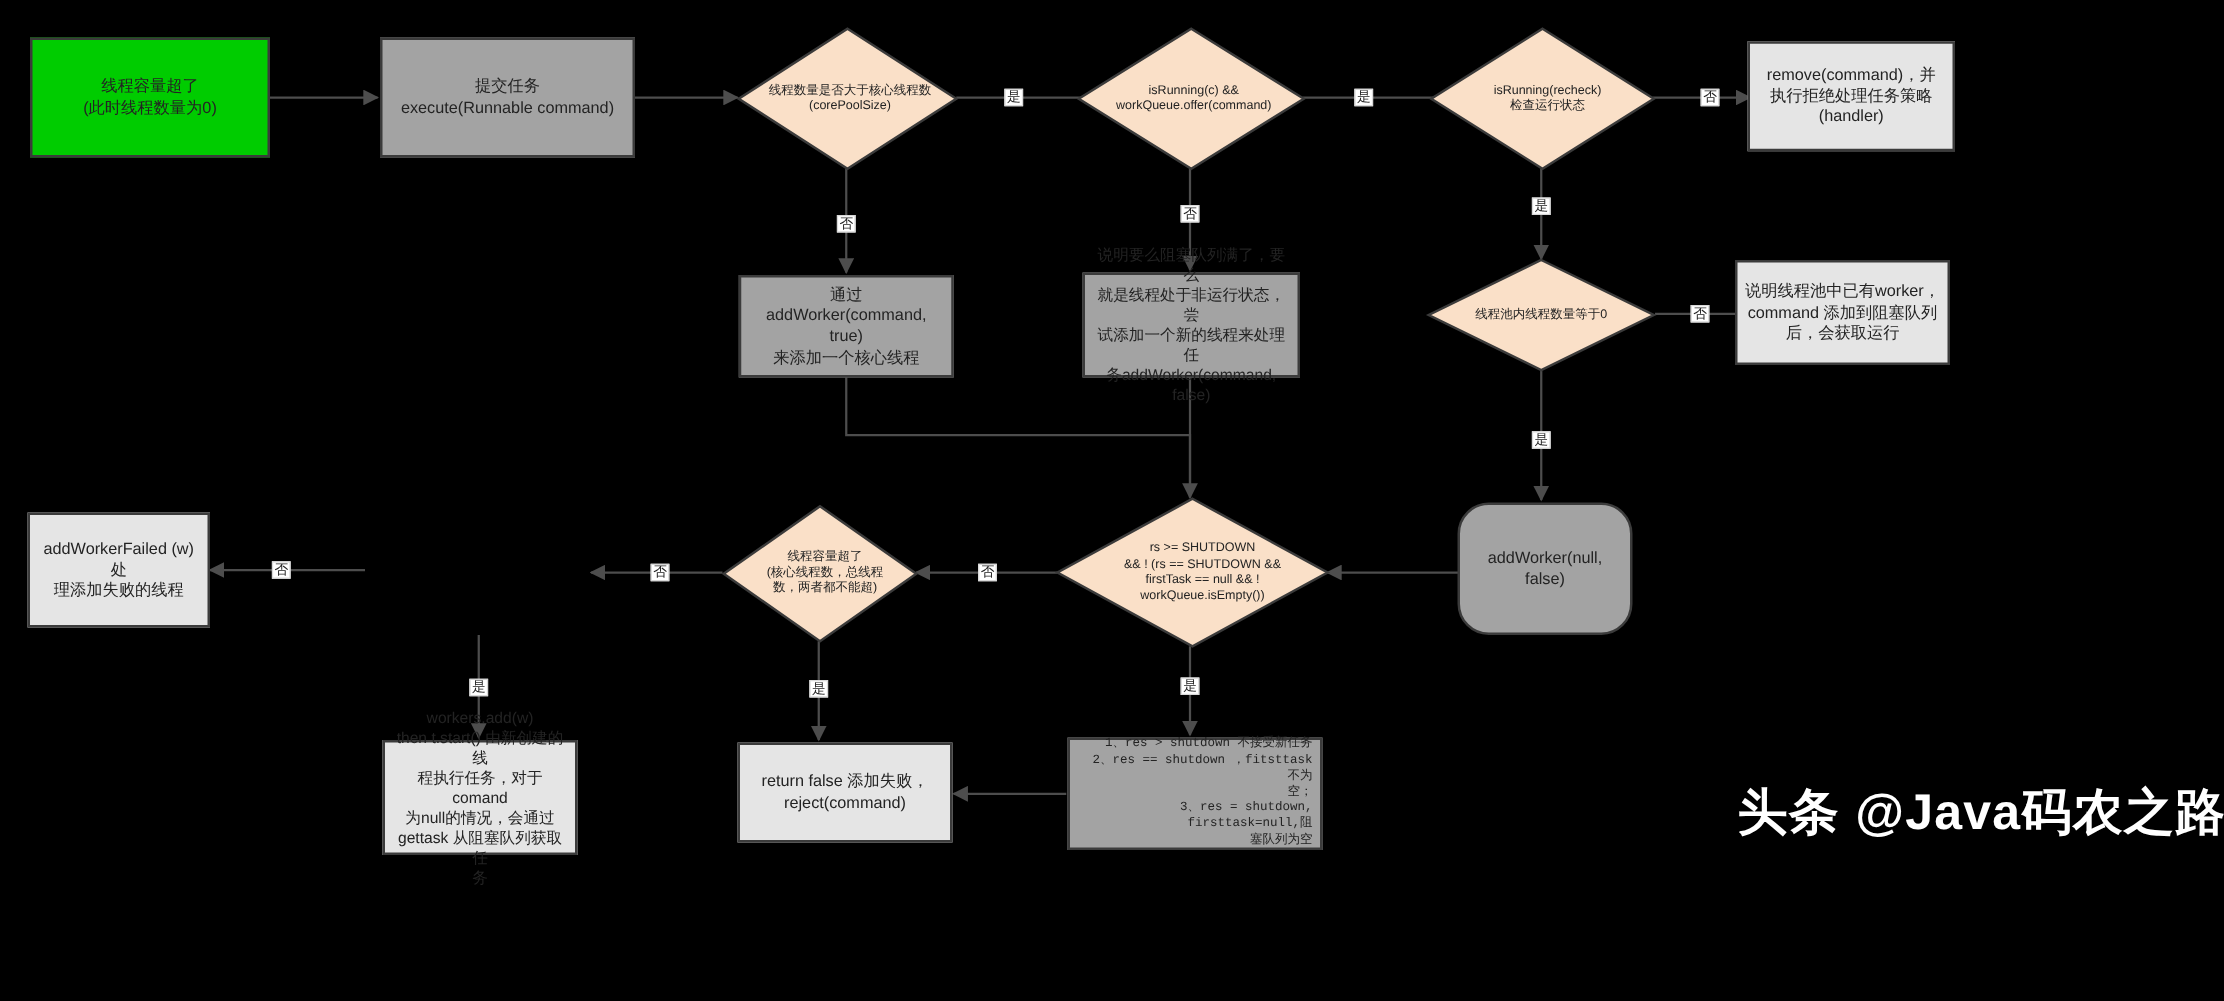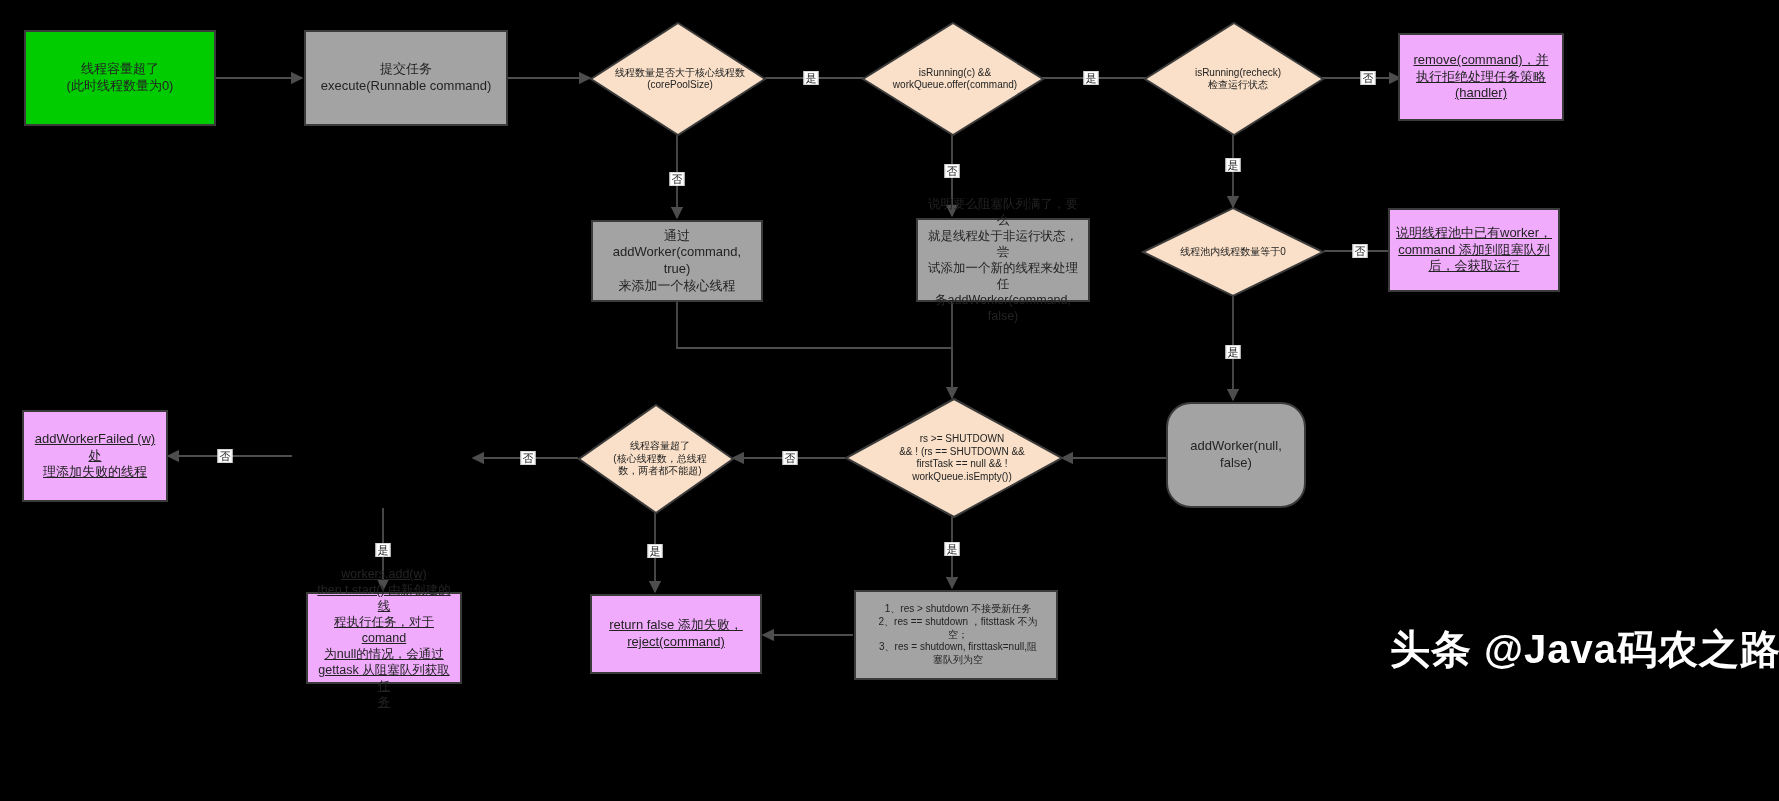--- a/index.html
+++ b/index.html
@@ -31,21 +31,21 @@
     text-align:center;
     color:#232323;
     line-height:1.28;
     white-space:pre-line;
   }
   .rect{
     border:2px solid #3b3b3b;
     background:#ffffff;
   }
   .rect.green{ background:#00cc00; border-color:#3b3b3b; }
-  .rect.pink{ background:#f0abfc; border-color:#3b3b3b;text-decoration:underline; }
+  .rect.pink{ background:#e5e5e5; border-color:#3b3b3b; }
   .rect.white{ background:#a3a3a3; }
   .rect-inner{
     padding:2px 6px;
     width:100%;
   }
   .diamond-wrap{
     position:absolute;
   }
   .diamond-wrap svg{
     position:absolute;
@@ -71,21 +71,21 @@
     background:#ffffff;
     color:#232323;
     border:1px solid #d8d8d8;
     font-size:11px;
     line-height:12px;
     padding:0 1px;
     text-align:center;
     transform:translate(-50%,-50%);
     white-space:nowrap;
   }
-  .left-align{ text-align:center; }
+  .left-align{ text-align:right;font-family:Liberation Mono, monospace; }
   .watermark{
     position:absolute;
     color:#ffffff;
     font-weight:bold;
     letter-spacing:1px;
     white-space:nowrap;
   }
   .fs13{ font-size:13px; }
   .fs12{ font-size:10px; }
   .fs125{ font-size:12.5px; }
@@ -184,21 +184,21 @@
 执行拒绝处理任务策略
 (handler)</div>
   </div>
 
   <div class="node rect white fs13" style="left:591px; top:220px; width:172px; height:82px;">
     <div class="rect-inner">通过
 addWorker(command, true)
 来添加一个核心线程</div>
   </div>
 
-  <div class="node rect white fs125" style="left:916px; top:218px; width:174px; height:84px;">
+  <div class="node rect white fs125" style="left:866px; top:218px; width:174px; height:84px;">
     <div class="rect-inner">说明要么阻塞队列满了，要么
 就是线程处于非运行状态，尝
 试添加一个新的线程来处理任
 务addWorker(command, false)</div>
   </div>
 
   <div class="diamond-wrap" style="left:1142px; top:207px; width:182px; height:90px;">
     <svg width="182" height="90" viewBox="0 0 182 90">
       <polygon points="91,1 181,45 91,89 1,45" fill="#fae0c8" stroke="#3b3b3b" stroke-width="2"></polygon>
     </svg>

